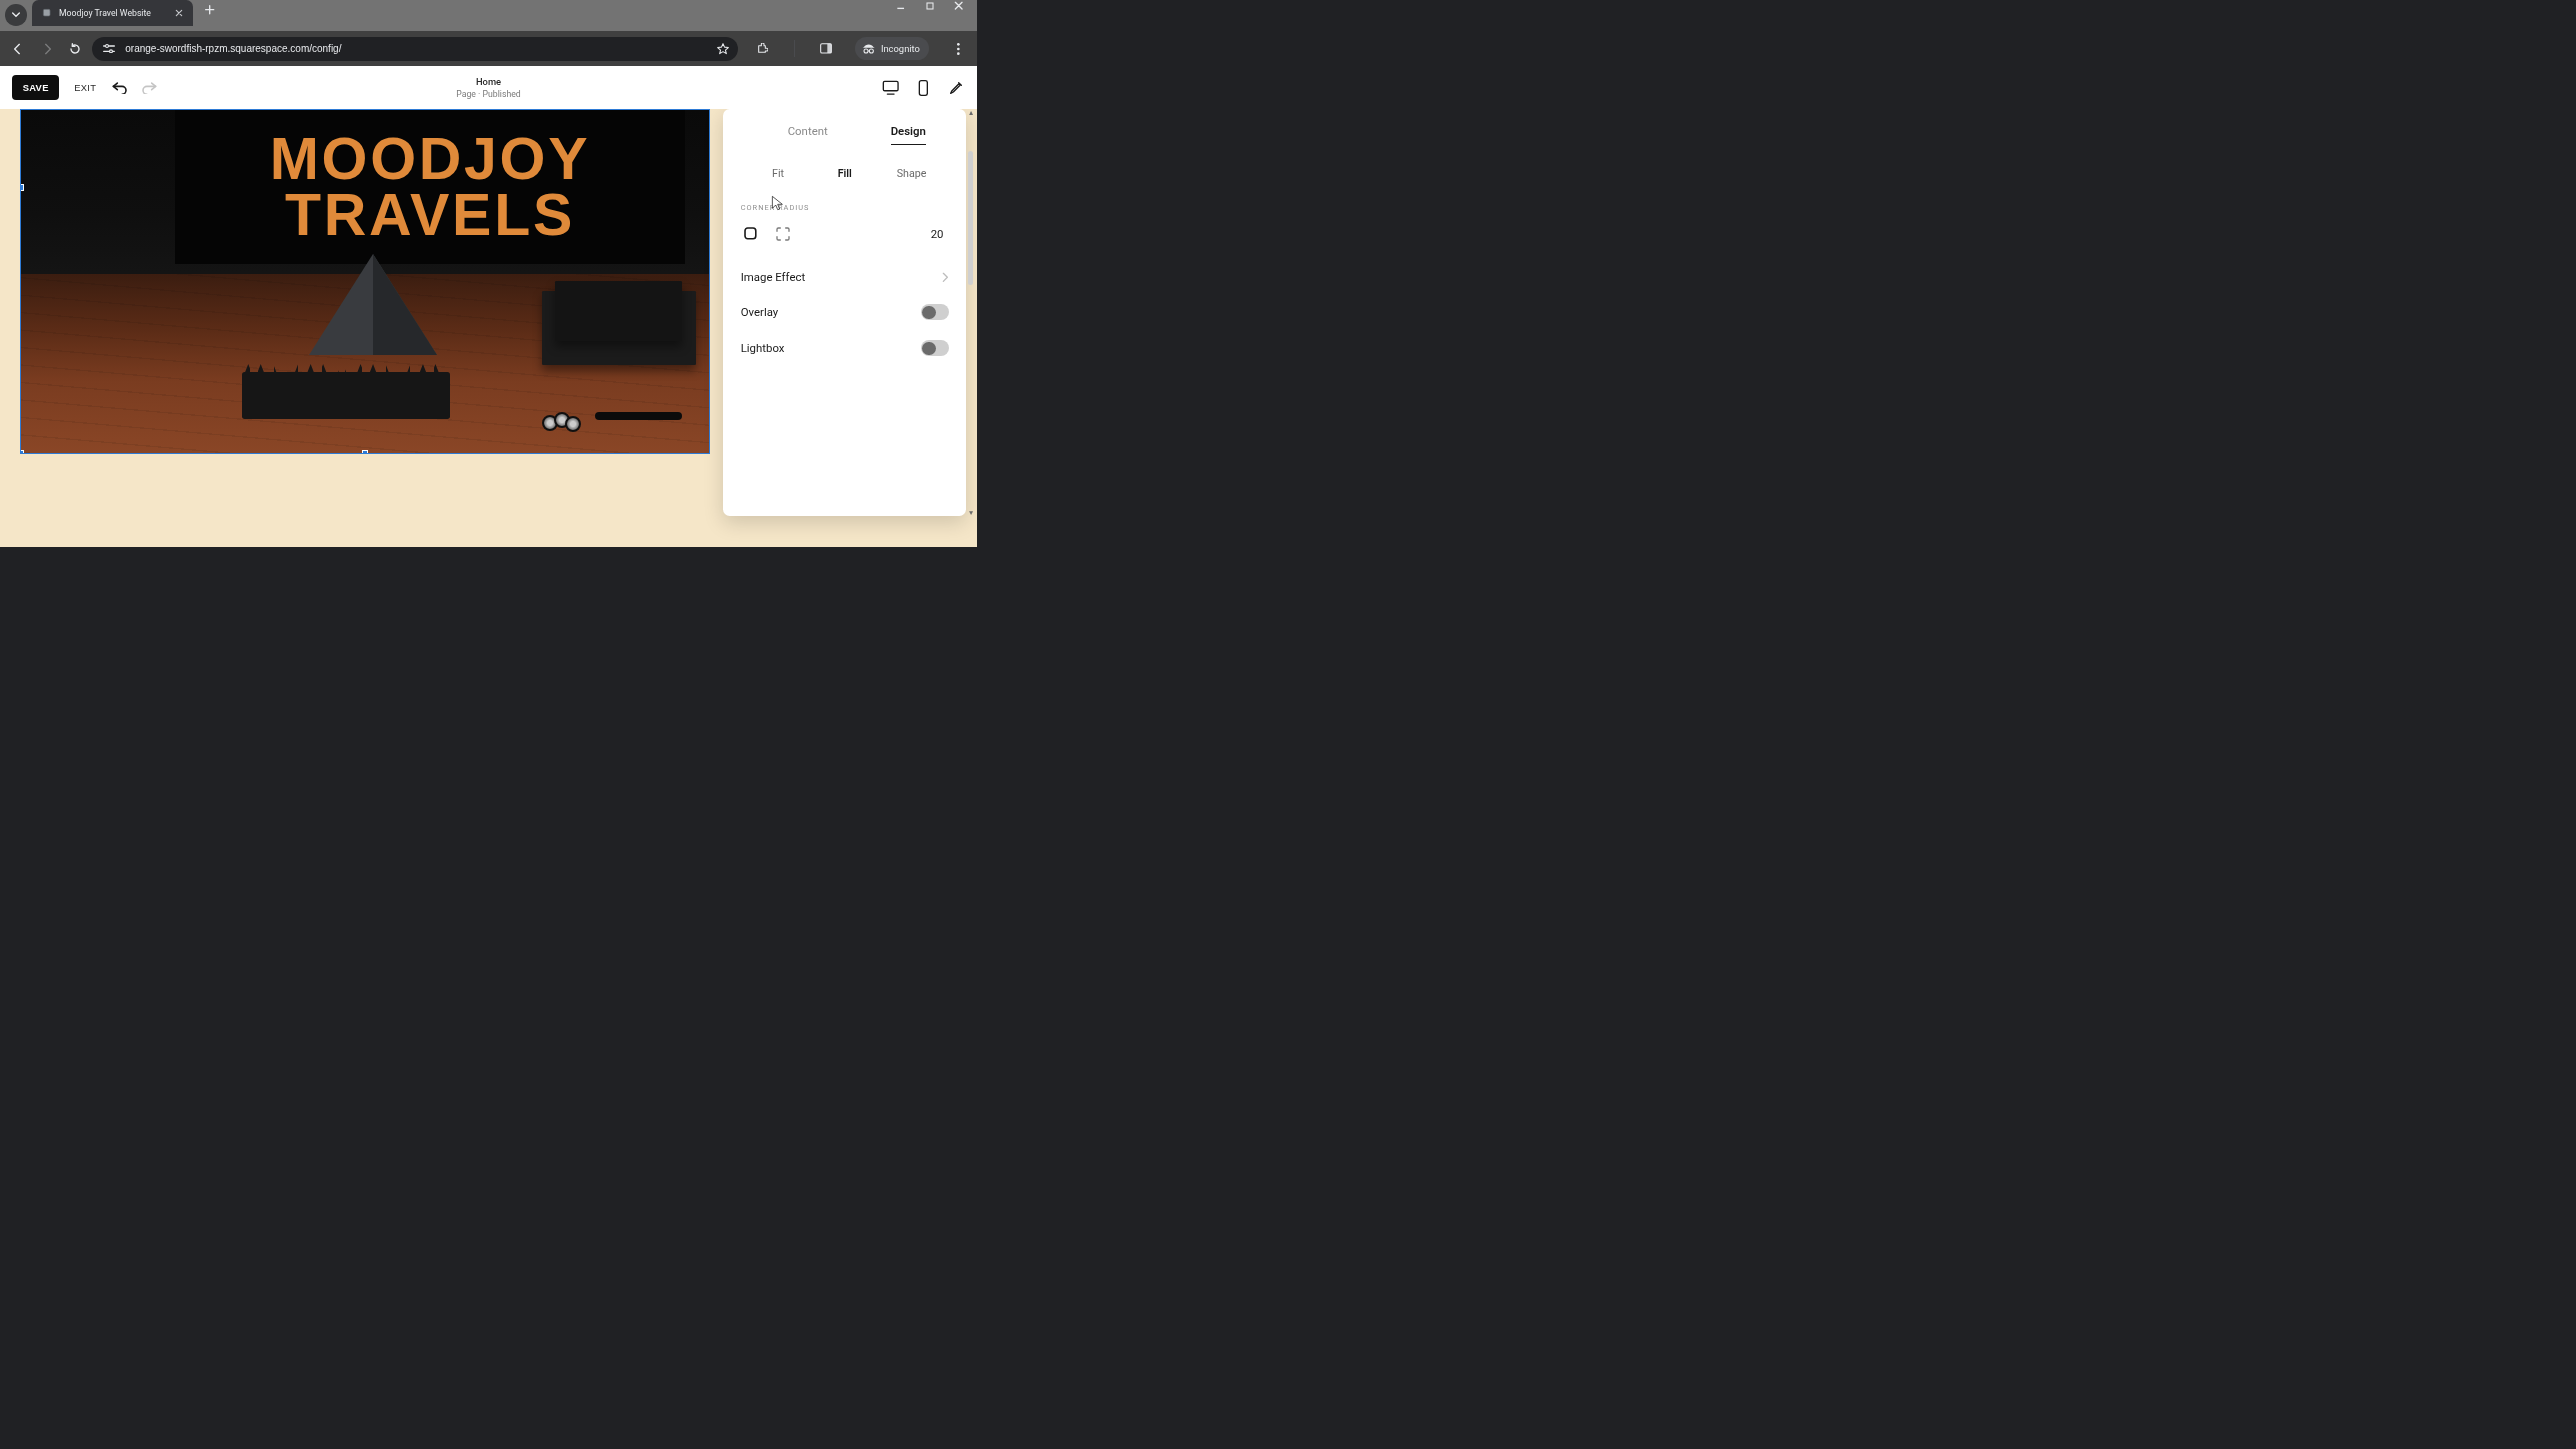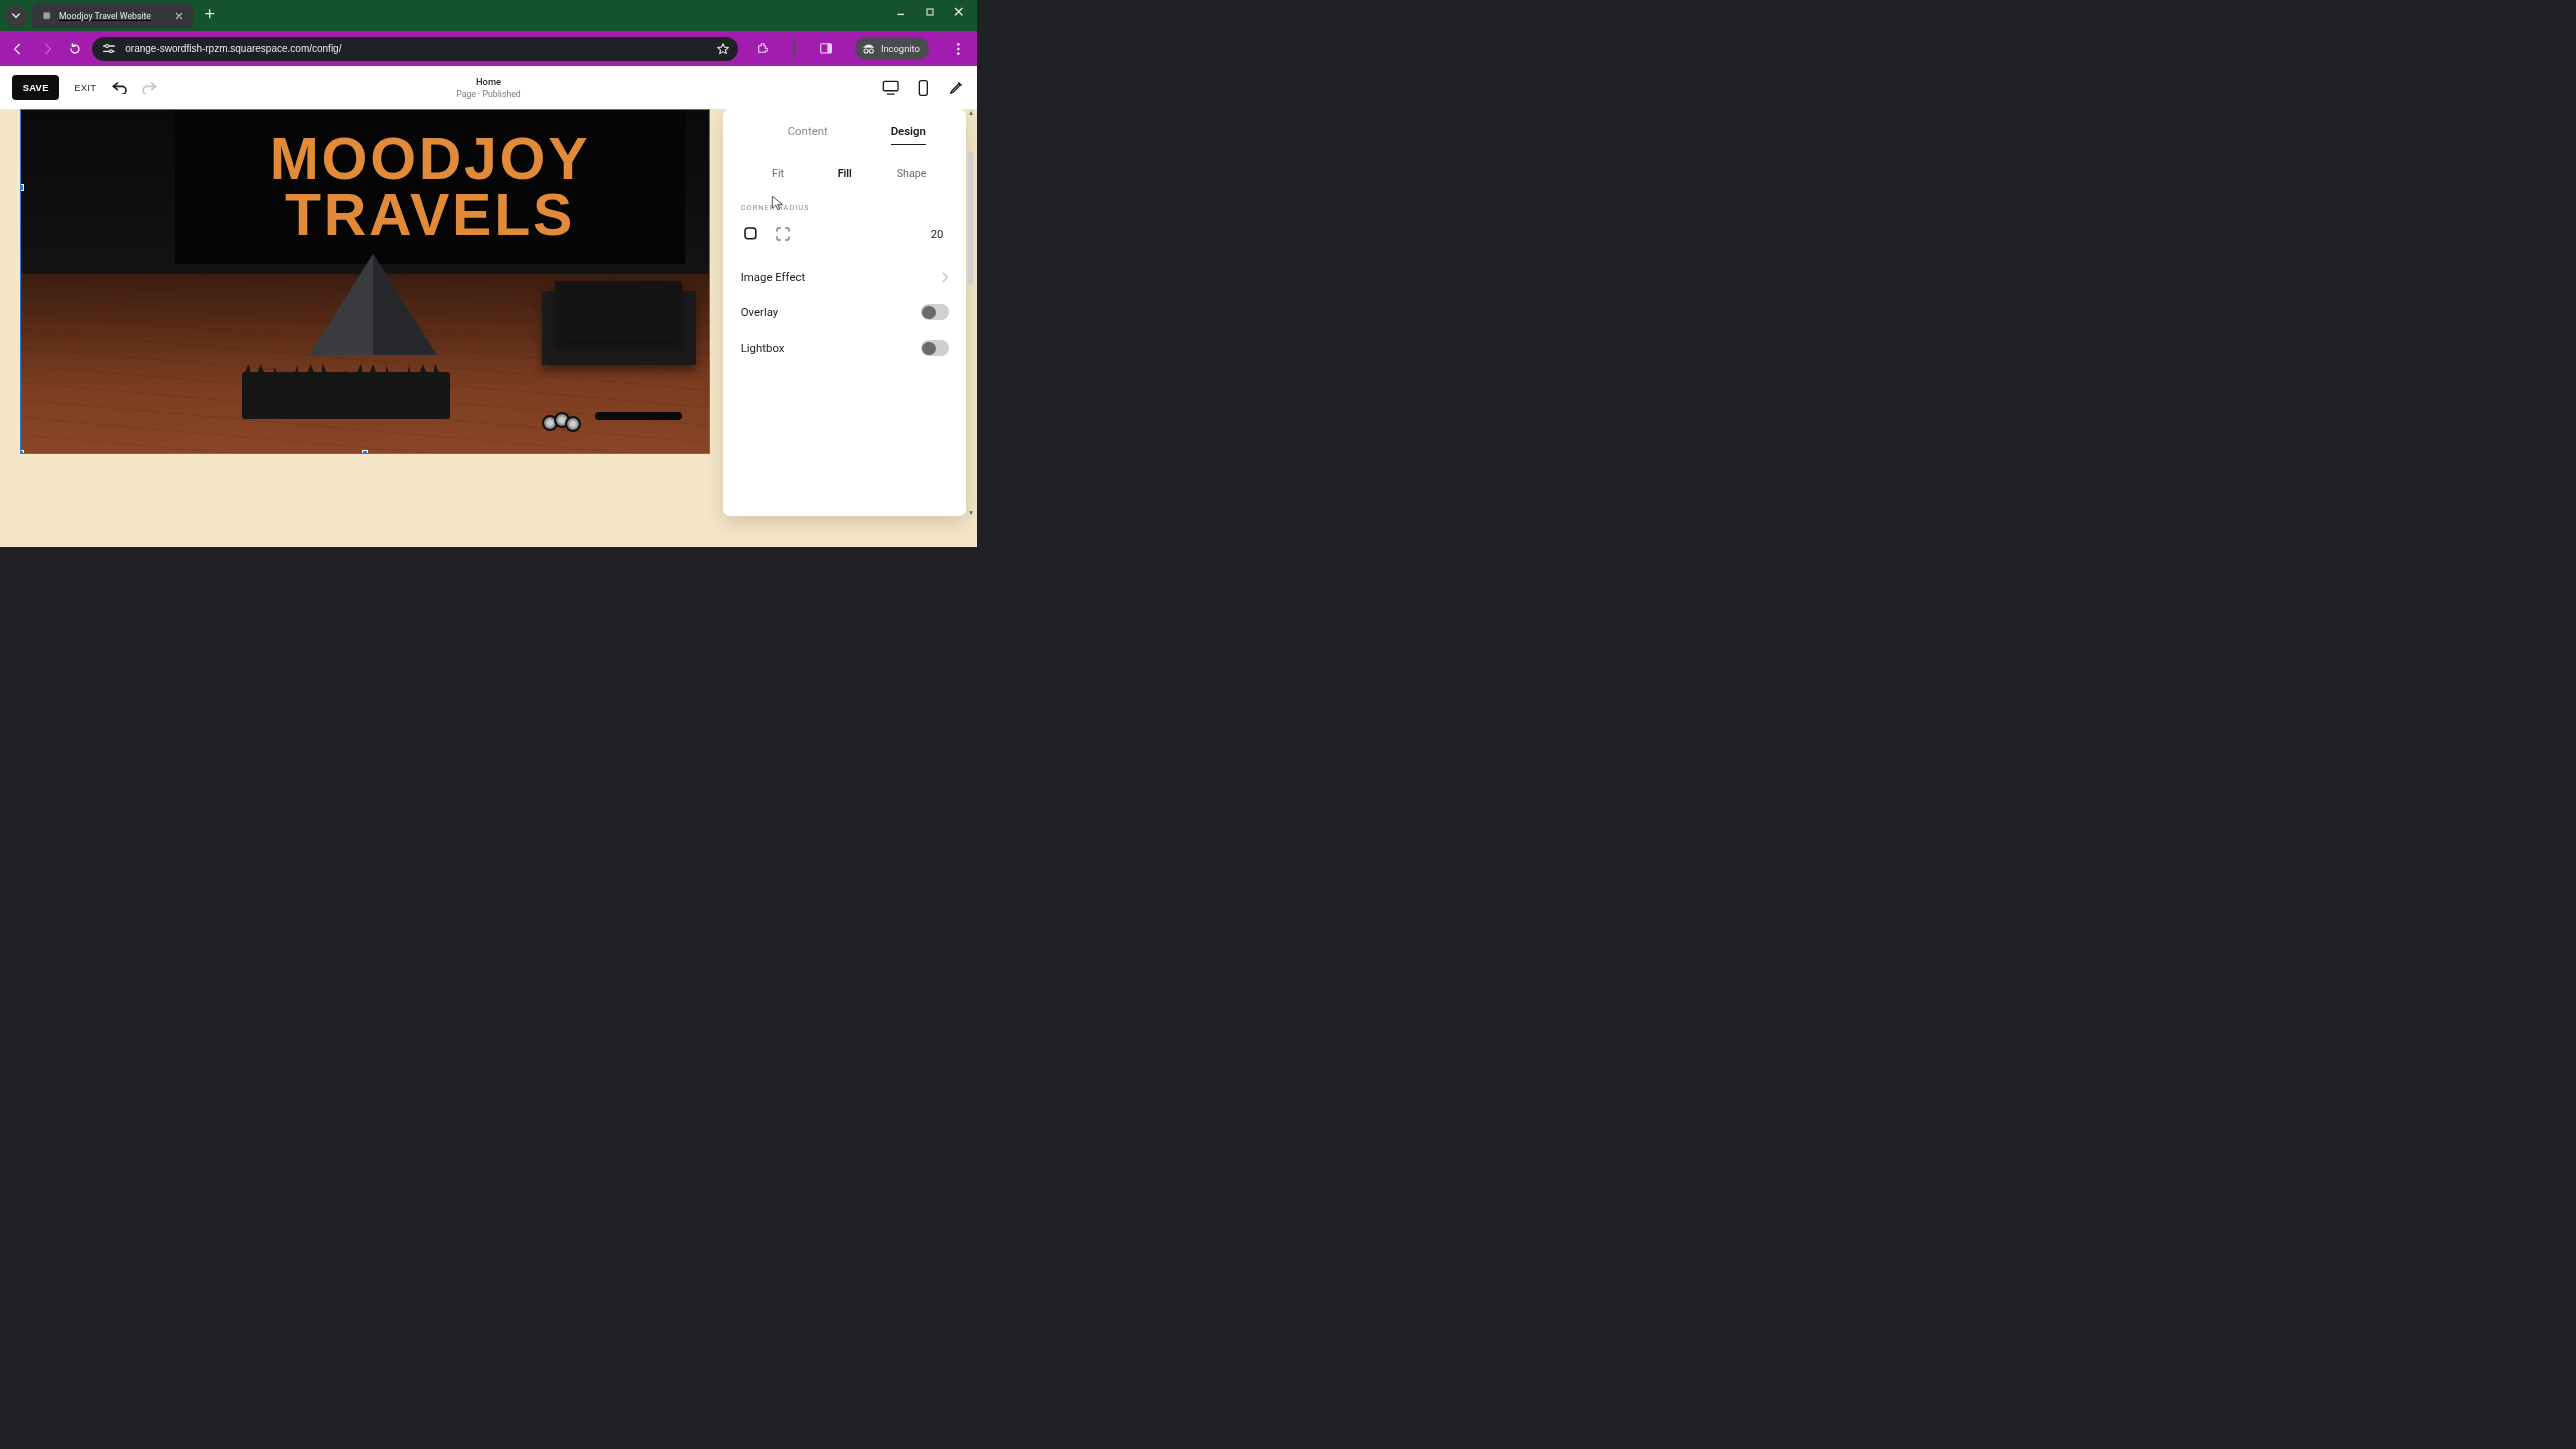--- a/index.html
+++ b/index.html
@@ -1,27 +1,27 @@
 <!DOCTYPE html>
 <html style="font-size:10.7px"><head>
 <meta charset="utf-8">
 <style>
   * { box-sizing: border-box; margin: 0; padding: 0; }
   html, body { width: 100%; height: 100%; font-family: -apple-system, BlinkMacSystemFont, "Segoe UI", Roboto, Helvetica, Arial, sans-serif; background:#202124; }
   
   .browser-window { width:977px; height:547px; background:#202124; position:relative; overflow:hidden; }
-  .titlebar { height:31px; display:flex; align-items:center; background:#14532d;text-decoration:underline; }
+  .titlebar { height:31px; display:flex; align-items:flex-start; background:#737373; }
   .tab-dropdown { width:21.5px; height:21.5px; margin:4px 2.7px 2.7px 5.4px; border-radius:50%; background:#3a3b3d; display:flex; align-items:center; justify-content:center; }
   .tab { display:flex; align-items:center; gap:6.7px; height:25.5px; padding:0 9.4px 0 9.4px; margin-left:2.7px; background:#35363a; border-top-left-radius:6.7px; border-top-right-radius:6.7px; color:#e8eaed; font-size:8.7px; min-width:161px; }
   .tab .favicon { width:10.7px; height:10.7px; display:flex; align-items:center; justify-content:center; }
   .tab .close { margin-left:auto; width:10.7px; height:10.7px; display:flex; align-items:center; justify-content:center; opacity:.8; }
   .newtab { width:20px; height:20px; margin-left:6.7px; margin-bottom:2.7px; display:flex; align-items:center; justify-content:center; color:#e8eaed; border-radius:50%; }
   .win-controls { margin-left:auto; display:flex; gap:17.4px; padding:0 12px 6.7px 0; color:#e8eaed; }
   .win-controls span { width:12px; height:12px; display:flex; align-items:center; justify-content:center; }
-  .toolbar { height:35px; background:#a21caf; display:flex; align-items:center; padding:0 6.7px; gap:5.4px; }
+  .toolbar { height:35px; background:#404040; display:flex; align-items:center; padding:0 6.7px; gap:5.4px; }
   .nav-btn { width:23px; height:23px; display:flex; align-items:center; justify-content:center; color:#e8eaed; border-radius:50%; }
   .nav-btn.disabled { opacity:.35; }
   .omnibox { flex:1; height:24px; background:#202124; border-radius:12px; display:flex; align-items:center; padding:0 9.4px; gap:8px; color:#e8eaed; font-size:10px; }
   .omnibox .site-btn { width:16px; height:16px; display:flex; align-items:center; justify-content:center; }
   .omnibox input { flex:1; background:transparent; border:none; outline:none; color:#e8eaed; font-size:10px; }
   .tb-right { display:flex; align-items:center; gap:17px; margin-left:6.7px; }
   .tb-right .icon-btn { width:24px; height:24px; display:flex; align-items:center; justify-content:center; color:#e8eaed; border-radius:50%; }
   .tb-right .divider { width:0.7px; height:17.4px; background:#4a4b4e; margin:0 2.7px; }
   .incog-chip { display:flex; align-items:center; gap:5.4px; background:#4a4b4e; border-radius:12px; height:23px; padding:0 9.4px 0 6.7px; color:#e8eaed; font-size:9.4px; }
   

